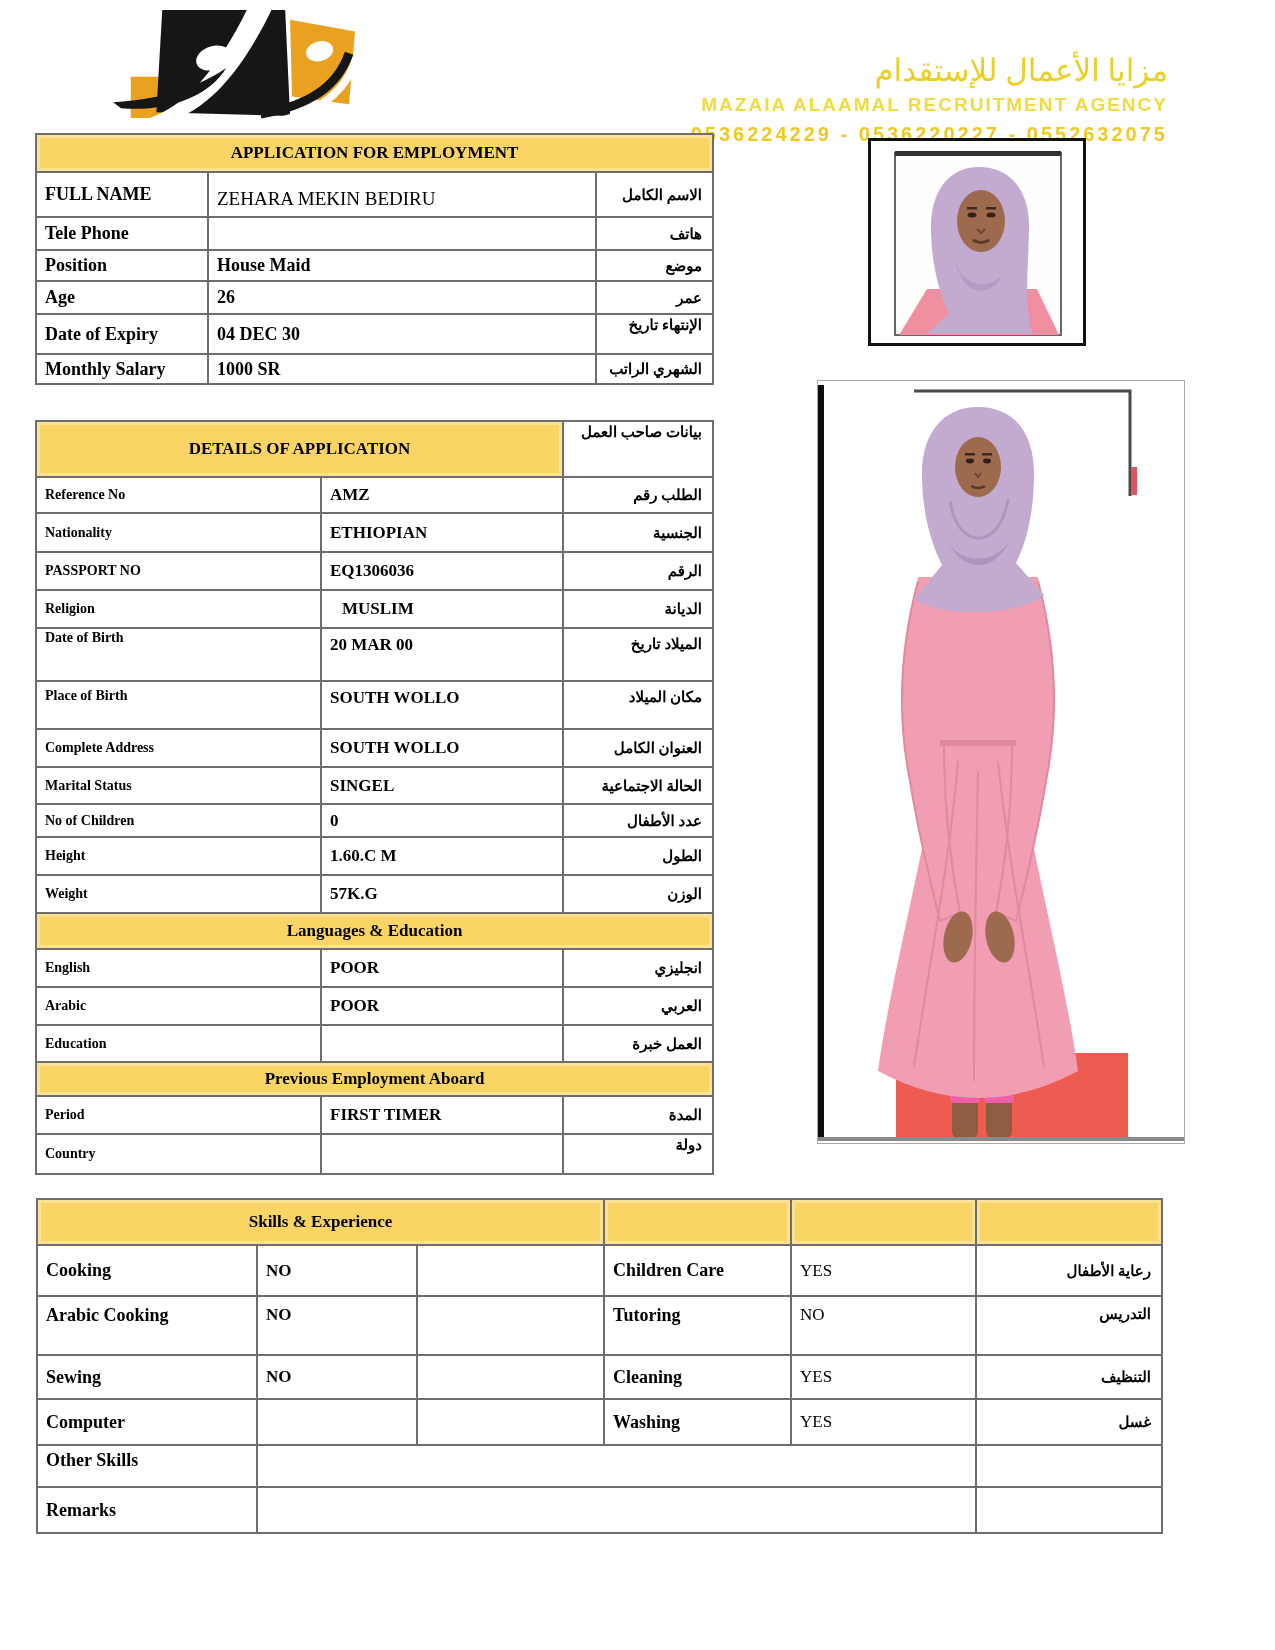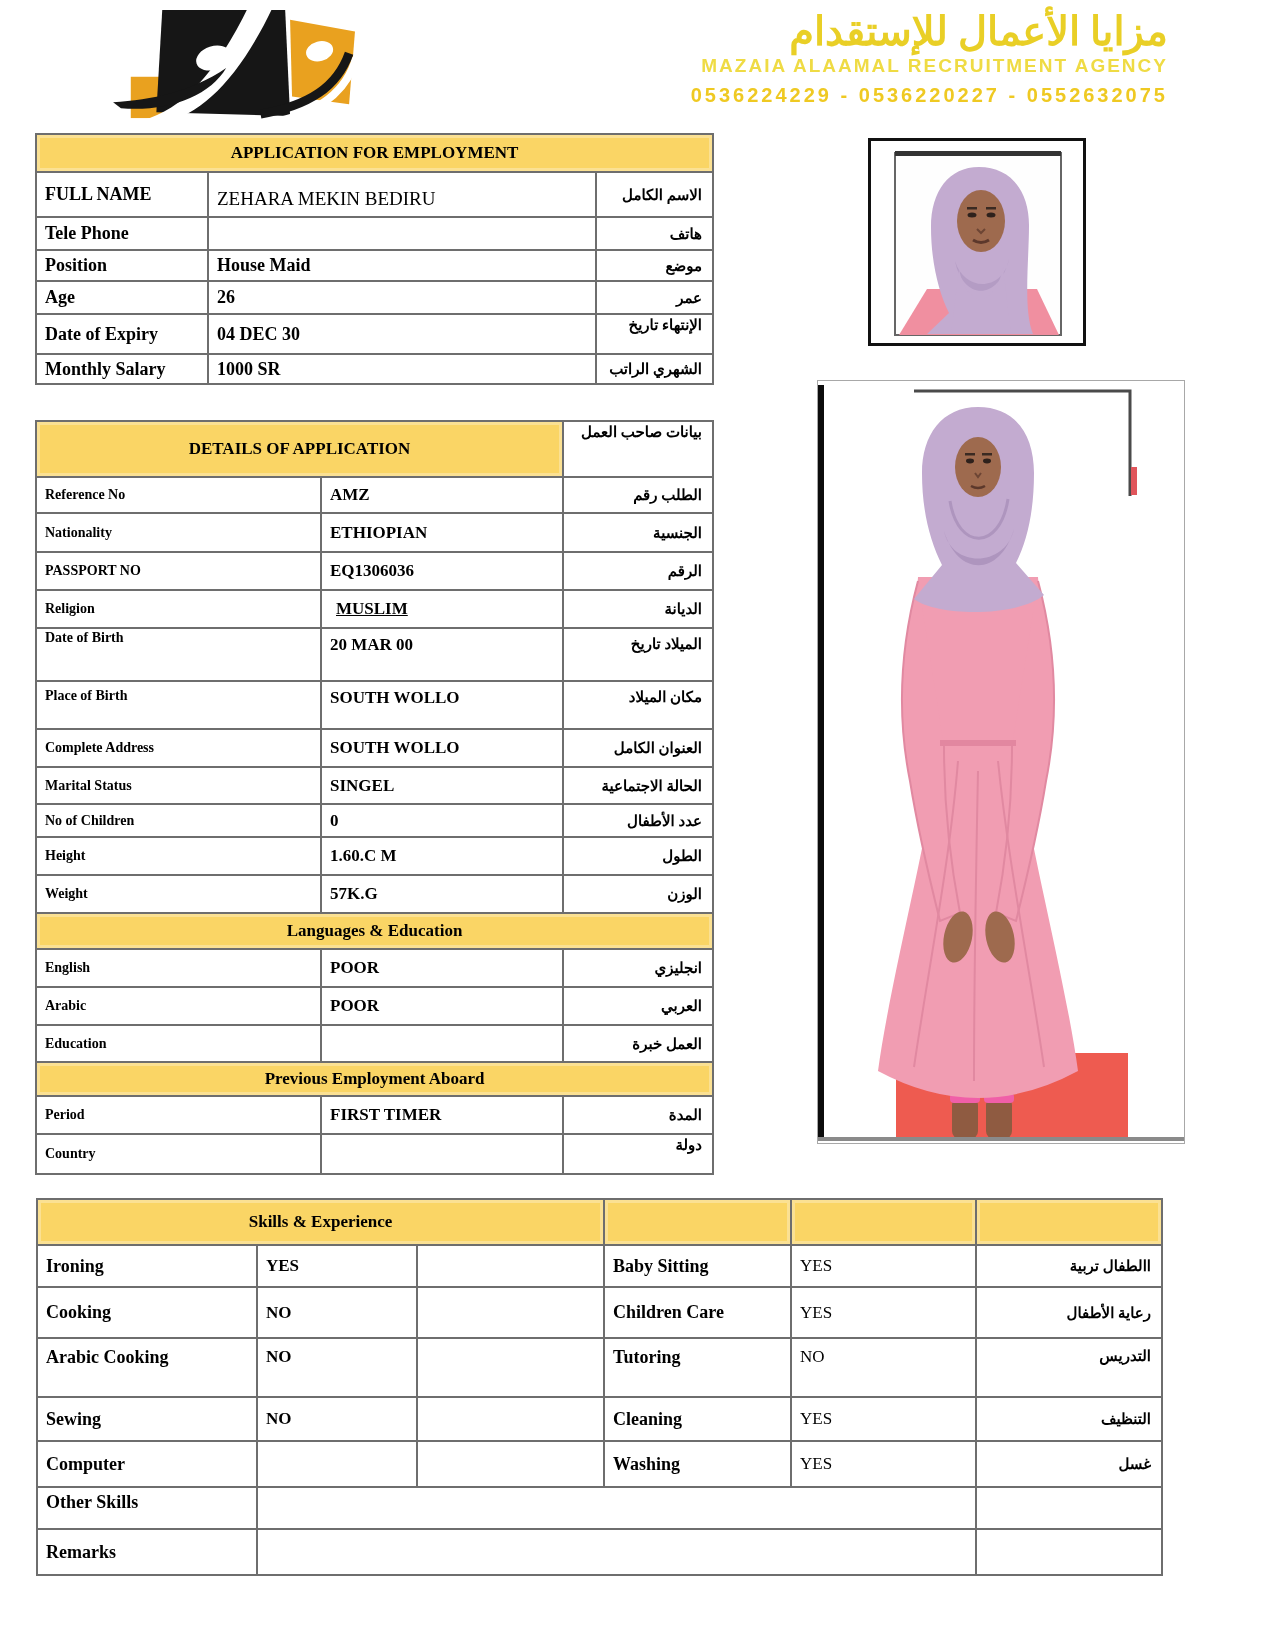--- a/index.html
+++ b/index.html
@@ -2,21 +2,21 @@
 <html style="--table_header_yellow: #FAD565; --brand_title_yellow: #E9CF26; --brand_agency_yellow: #EFDB44; --brand_phone_yellow: #EFC922; --logo_black: #161616; --logo_orange: #E9A11F; --photo_dress_pink: #F19DB2; --photo_hijab_lavender: #C3ABD0; --photo_skin_brown: #9E6A4E; --photo_floor_red: #EE5B50;"><head>
 <meta charset="utf-8">
 <style>
   html,body{margin:0;padding:0;background:#ffffff;}
   .page{position:relative;width:1275px;height:1650px;background:#fff;
         font-family:"Liberation Serif", serif;overflow:hidden;}
 
   
   .logo{position:absolute;left:112px;top:4px;width:248px;height:118px;}
   .hdr-text{position:absolute;left:500px;top:12px;width:668px;text-align:right;}
-  .hdr-ar{font-size:40px;font-weight:bold;line-height:40px;color:var(--brand_title_yellow);}
+  .hdr-ar{font-size:31px;font-weight:normal;line-height:40px;color:var(--brand_title_yellow);margin-top:39px;}
   .hdr-agency{font-family:"Liberation Sans",sans-serif;font-size:19px;font-weight:bold;
               letter-spacing:2px;line-height:28px;color:var(--brand_agency_yellow);}
   .hdr-phones{font-family:"Liberation Sans",sans-serif;font-size:20px;font-weight:bold;
               letter-spacing:3px;line-height:30px;color:var(--brand_phone_yellow);}
 
   
   table{border-collapse:collapse;table-layout:fixed;position:absolute;background:#fff;}
   table, td{border:2px solid #6e6e6e;}
   table{border:2px solid #3b3b3b;}
   td{padding:1px 8px;overflow:hidden;vertical-align:middle;}
@@ -145,21 +145,21 @@
       <td class="val">ETHIOPIAN</td>
       <td class="ar" dir="rtl">الجنسية</td>
     </tr>
     <tr style="height:38px">
       <td class="lbl">PASSPORT NO</td>
       <td class="val">EQ1306036</td>
       <td class="ar" dir="rtl">الرقم</td>
     </tr>
     <tr style="height:38px">
       <td class="lbl">Religion</td>
-      <td class="val" style="padding-left:14px;text-decoration:underline;">MUSLIM</td>
+      <td class="val" style="padding-left:20px;">MUSLIM</td>
       <td class="ar" dir="rtl">الديانة</td>
     </tr>
     <tr style="height:53px">
       <td class="lbl" style="vertical-align:top;">Date of Birth</td>
       <td class="val" style="vertical-align:top;padding-top:6px;padding-left:8px;">20 MAR 00</td>
       <td class="ar" dir="rtl" style="vertical-align:top;padding-top:6px;padding-left:44px;">الميلاد تاريخ</td>
     </tr>
     <tr style="height:48px">
       <td class="lbl" style="vertical-align:top;padding-top:6px;">Place of Birth</td>
       <td class="val" style="vertical-align:top;padding-top:6px;">SOUTH WOLLO</td>
@@ -281,28 +281,20 @@
         <col style="width:185px">
         <col style="width:186px">
     </colgroup>
     <tbody>
         <tr style="height:46px">
       <td colspan="3" class="ylw sect">Skills &amp; Experience</td>
       <td class="ylw"></td>
       <td class="ylw"></td>
       <td class="ylw"></td>
     </tr>
-    <tr style="height:42px">
-      <td class="lbl">Ironing</td>
-      <td class="val">YES</td>
-      <td></td>
-      <td class="lbl">Baby Sitting</td>
-      <td class="plain">YES</td>
-      <td class="ar" dir="rtl">االطفال تربية</td>
-    </tr>
     <tr style="height:51px">
       <td class="lbl">Cooking</td>
       <td class="val">NO</td>
       <td></td>
       <td class="lbl">Children Care</td>
       <td class="plain">YES</td>
       <td class="ar" dir="rtl">رعاية الأطفال</td>
     </tr>
     <tr style="height:59px">
       <td class="lbl" style="vertical-align:top;padding-top:8px;">Arabic Cooking</td>

